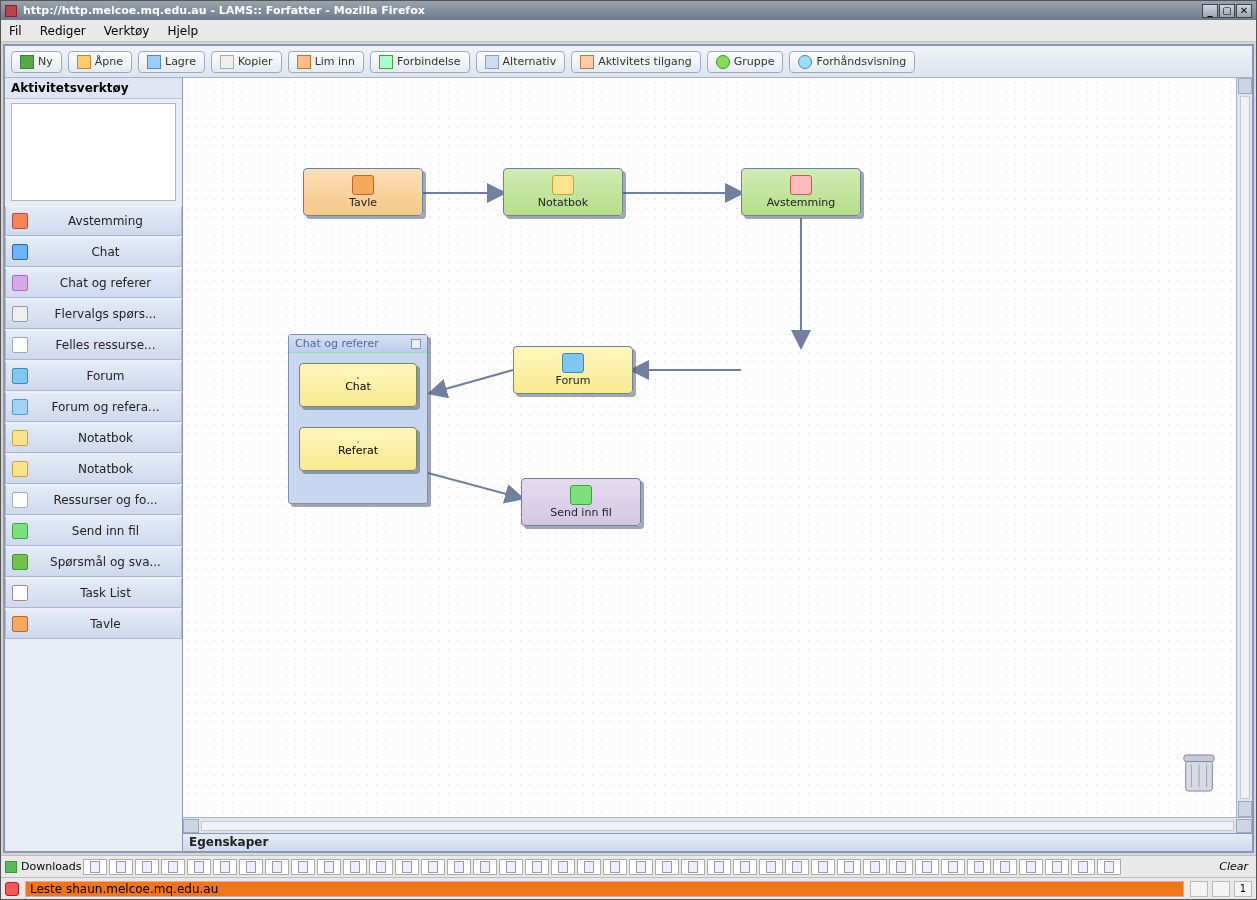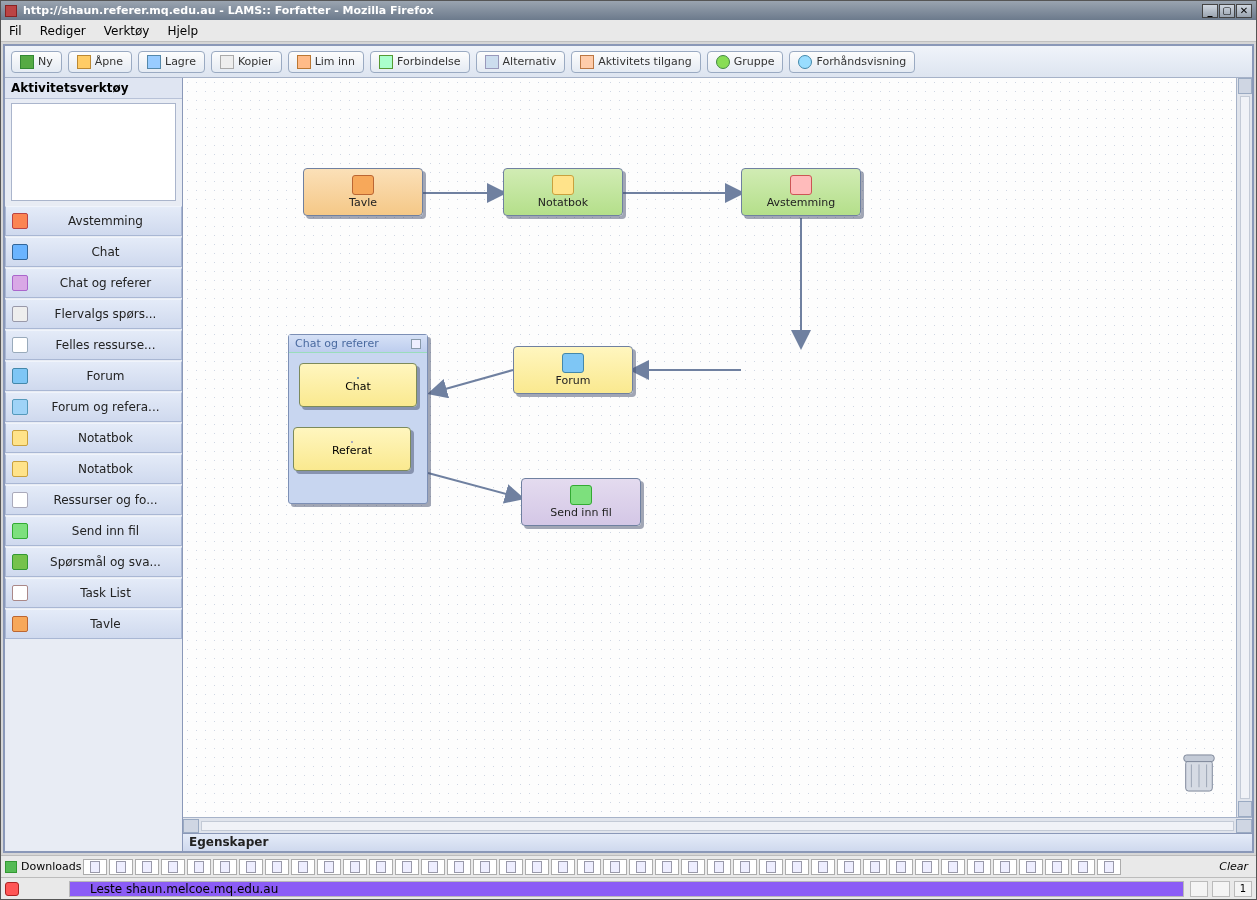--- a/index.html
+++ b/index.html
@@ -125,33 +125,33 @@
   
   .dl-bar { height:22px; background:#e9e9e9; border-top:1px solid #bcbcbc; display:flex; align-items:center; gap:2px; padding:0 4px; font-size:11px; overflow:hidden; }
   .dl-lbl { display:flex; align-items:center; gap:4px; margin-right:0; }
   .dl-lbl .dlico { width:12px; height:12px; background:#5b5; border:1px solid #393; }
   .dl-item { width:24px; height:16px; background:#fff; border:1px solid #acacac; display:flex; align-items:center; justify-content:center; }
   .dl-item .dico { width:10px; height:12px; background:#eef; border:1px solid #99a; }
   .dl-clear { margin-left:auto; padding:0 4px;font-style:italic; }
 
   .statusbar { height:22px; background:#e9e9e9; border-top:1px solid #bcbcbc; display:flex; align-items:center; gap:6px; padding:0 4px; font-size:12px; }
   .statusbar .sico { width:14px; height:14px; background:#f55; border:1px solid #a22; border-radius:3px; }
-  .statusbar .field { flex:1; height:16px; background:#8b5cf6; border:1px solid #b9b9b9; padding:0 20px; line-height:15px;margin-left:44px; }
+  .statusbar .field { flex:1; height:16px; background:#f97316; border:1px solid #b9b9b9; padding:0 4px; line-height:15px; }
   .status-right { display:flex; align-items:center; gap:4px; }
   .status-right .cell { width:18px; height:16px; background:#f4f4f4; border:1px solid #bbb; font-size:10px; text-align:center; line-height:14px; }
 
 </style>
 </head>
 <body>
 
 <div class="window">
 
   <div class="titlebar">
     <span class="win-icon"></span>
-    <span>http://shaun.referer.mq.edu.au - LAMS:: Forfatter - Mozilla Firefox</span>
+    <span>http://http.melcoe.mq.edu.au - LAMS:: Forfatter - Mozilla Firefox</span>
     <span class="titlebar-spacer"></span>
     <div class="winbtns">
       <div class="winbtn">_</div>
       <div class="winbtn">▢</div>
       <div class="winbtn">✕</div>
     </div>
   </div>
 
   <div class="menubar">
     <span>Fil</span>
@@ -316,21 +316,21 @@
 
               <div class="container-node" style="left:105px; top:256px;">
                 <div class="container-title">
                   <span>Chat og referer</span>
                   <span style="width:10px;height:10px;background:#eef;border:1px solid #89a;"></span>
                 </div>
                 <div class="child-node" style="left:10px; top:28px;">
                   <span class="nico ico-chat-big"></span>
                   <span>Chat</span>
                 </div>
-                <div class="child-node" style="left:4px; top:92px;">
+                <div class="child-node" style="left:10px; top:92px;">
                   <span class="nico ico-doc-big"></span>
                   <span>Referat</span>
                 </div>
               </div>
 
               <div class="node n-purple" style="left:338px; top:400px;">
                 <span class="nico ico-submit-big"></span>
                 <span>Send inn fil</span>
               </div>
 

